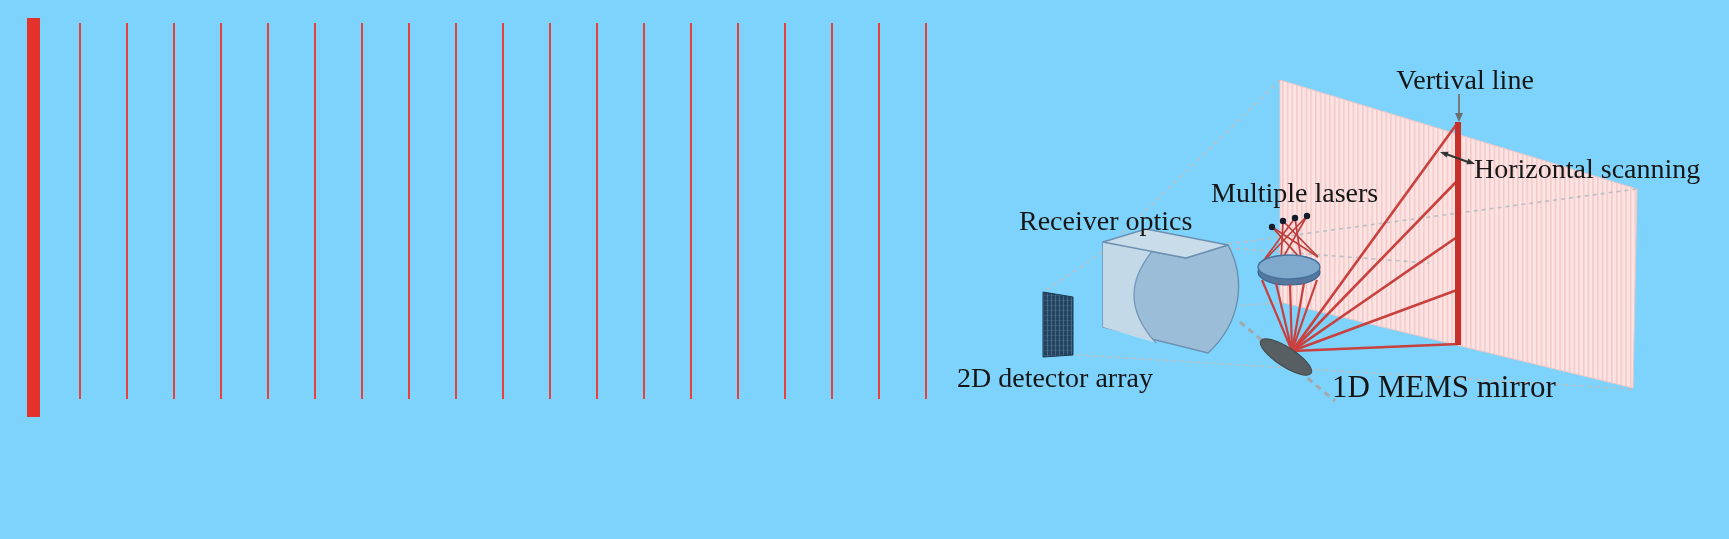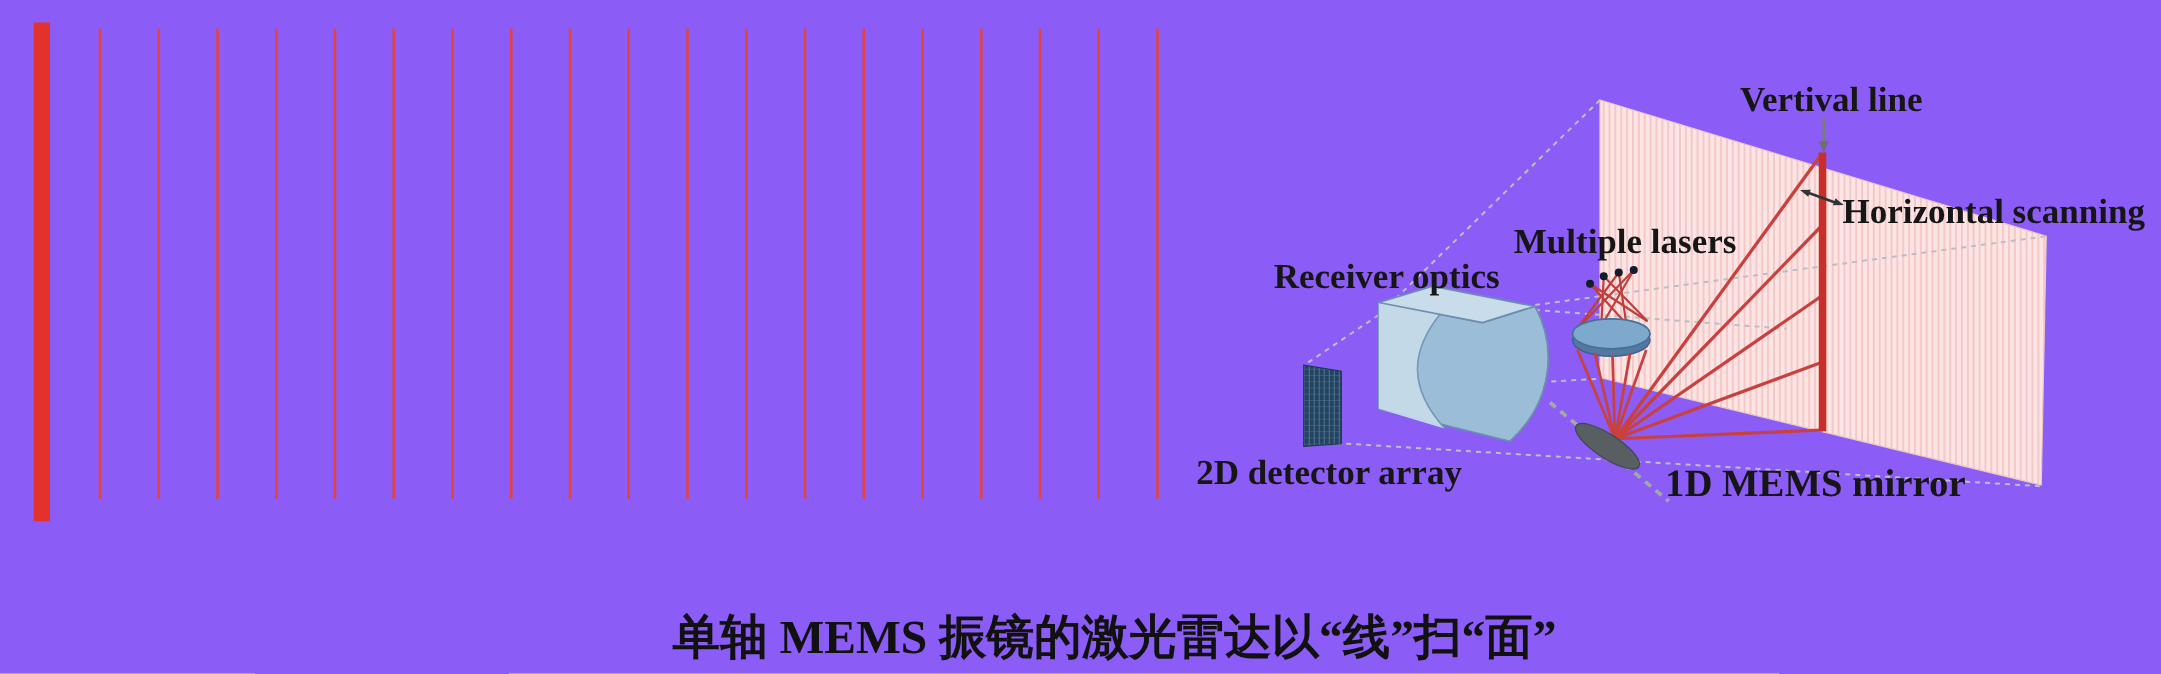--- a/index.html
+++ b/index.html
@@ -1,22 +1,21 @@
 <!DOCTYPE html>
 <html><head>
 <meta charset="utf-8">
 <style>
   html,body{margin:0;padding:0;background:#ffffff;}
   .stage{
     position:relative;
     width:1729px;height:539px;
-    background:#8b5cf6;
+    background:#7dd3fc;
     overflow:hidden;
     font-family:"Liberation Serif","DejaVu Serif",serif;
-    font-weight:bold;
   }
   .scan-lines{position:absolute;left:0;top:0;width:940px;height:430px;}
   .scan-line{position:absolute;}
   .diagram-svg{position:absolute;left:899px;top:0;width:830px;height:420px;}
   .diagram-label{
     font-family:"Liberation Serif","DejaVu Serif",serif;
     fill:#161616;
   }
   .caption{
     position:absolute;left:538px;top:488px;
@@ -142,15 +141,14 @@
     </g>
 
     <text class="diagram-label" x="1466" y="89" font-size="28" text-anchor="middle">Vertival line</text>
     <text class="diagram-label" x="1475" y="178" font-size="28">Horizontal scanning</text>
     <text class="diagram-label" x="1212" y="202" font-size="28">Multiple lasers</text>
     <text class="diagram-label" x="1020" y="230" font-size="28">Receiver optics</text>
     <text class="diagram-label" x="958" y="387" font-size="28">2D detector array</text>
     <text class="diagram-label" x="1333" y="397" font-size="31">1D MEMS mirror</text>
   </svg>
 
-  <div class="caption">单轴 MEMS 振镜的激光雷达以“线”扫“面”</div>
 
 </div>
 
 </body></html>

